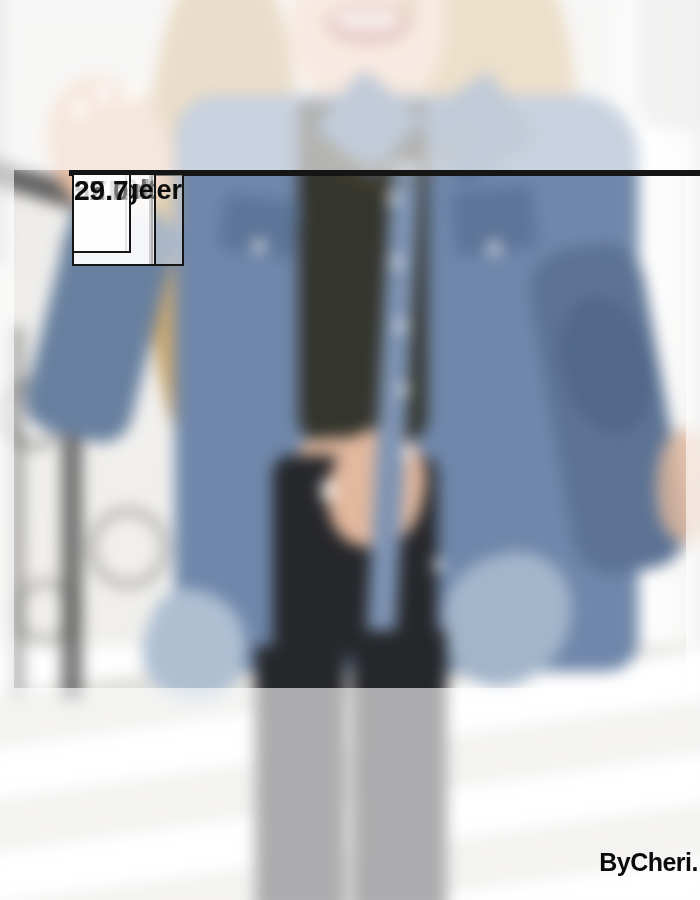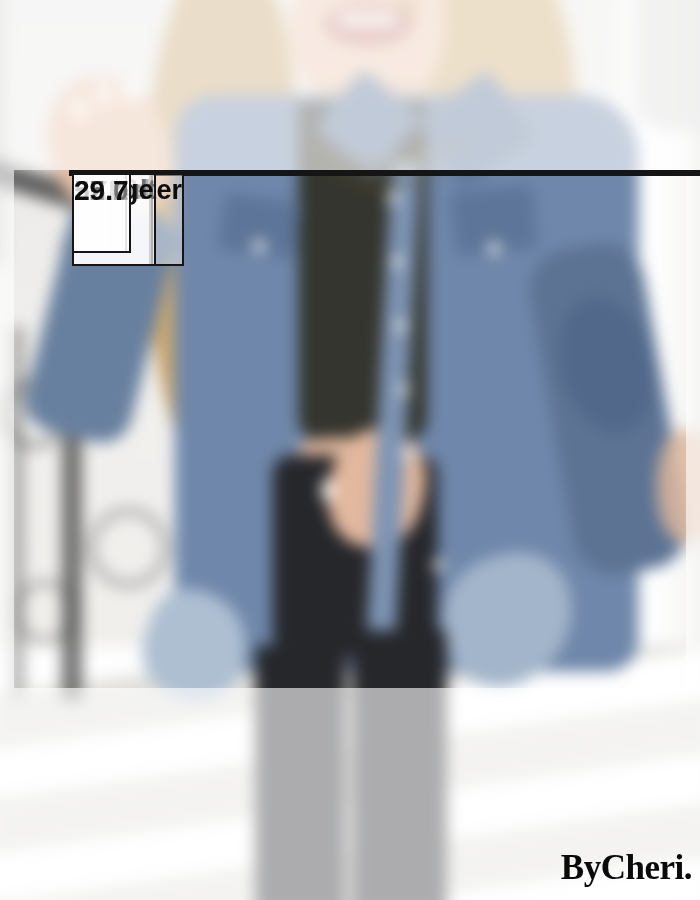--- a/index.html
+++ b/index.html
@@ -99,22 +99,22 @@
   .title{left:0;top:50px;width:700px;text-align:center;
         font-family:"DejaVu Sans","Liberation Sans",sans-serif;
         font-weight:bold;font-size:53px;letter-spacing:-1.5px;color:#0a0a0a;line-height:1.1;}
   .size-table{left:24px;top:170px;width:672px;border-collapse:collapse;
         table-layout:fixed;border:3px solid #151515;margin-left:45px;}
   .size-table th,.size-table td{border:2px solid #151515;text-align:center;
         vertical-align:middle;background:rgba(255,255,255,0.42);
         color:#0d0d0d;font-weight:bold;padding:0;}
   .size-table th{height:93px;font-size:27px;}
   .size-table td{height:80px;font-size:28px;}
-  .brand{right:8px;top:848px;font-family:Liberation Serif, serif;
-        font-weight:bold;font-size:35px;letter-spacing:-0.5px;color:#0a0a0a;}
+  .brand{right:2px;top:848px;font-family:Liberation Sans, sans-serif;
+        font-weight:bold;font-size:25px;letter-spacing:-0.5px;color:#0a0a0a;}
 </style>
 </head>
 <body>
 
 <div class="canvas">
 
   <div class="bg">
     <div class="base"></div>
     <div class="win-band"></div>
     <div class="tr-patch"></div>

